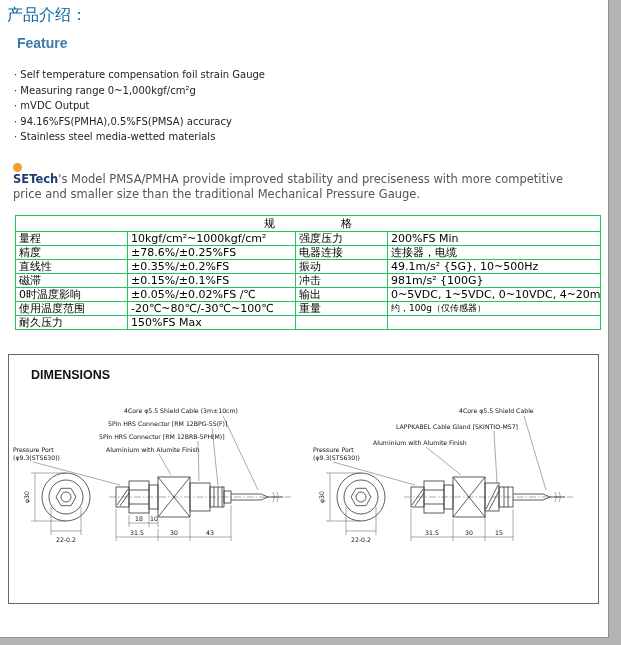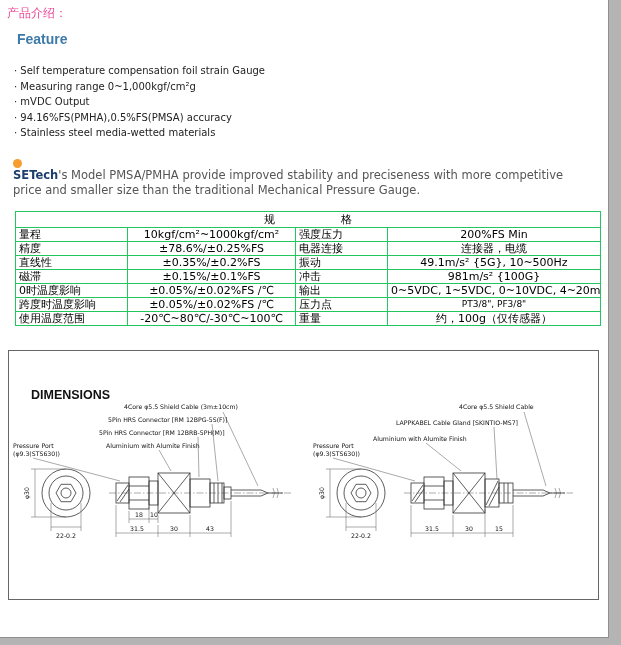--- a/index.html
+++ b/index.html
@@ -1,32 +1,32 @@
 <!DOCTYPE html>
 <html><head>
 <meta charset="utf-8">
 <style>
   html,body{margin:0;padding:0;}
   body{width:621px;height:645px;font-family:"DejaVu Sans","Liberation Sans",sans-serif;background:#fff;}
   .page{position:relative;width:621px;height:645px;background:#b4b4b4;overflow:hidden;}
   .content{position:absolute;left:0;top:0;width:609px;height:638px;background:#fff;border-right:1px solid #8f8f8f;border-bottom:1px solid #8f8f8f;box-sizing:border-box;overflow:hidden;}
-  .page-title{padding:5px 12px 0 7px;font-size:12px;color:#ec4899;}
+  .page-title{padding:5px 12px 0 7px;font-size:16px;color:#0369a1;}
   .feature-heading{margin:9px 0 16px 17px;font-size:14px;font-weight:bold;color:#3d7aa8;font-family:"Liberation Sans",sans-serif;}
   .feature-list{margin:7px 0 0 14px;font-size:10px;color:#222;}
   .feature-item{line-height:15.5px;}
   .note{display:flex;margin:15px 28px 0 13px;font-size:11.5px;color:#555;line-height:15px;flex-direction:column;}
   .note-bullet{flex:0 0 auto;width:9px;height:9px;border-radius:50%;background:#f59d31;margin:3px 5px 0 0;}
   .brand{font-weight:bold;color:#1d3e6e;}
   table.spec{margin:13px 0 0 15px;border-collapse:collapse;width:585px;font-size:11px;color:#000;table-layout:fixed;}
   table.spec th,table.spec td{border:1px solid #22c55e;padding:0 3px;height:13px;line-height:13px;font-weight:normal;overflow:hidden;white-space:nowrap;}
   table.spec th{text-align:center;height:15px;}
-  td.val{text-align:center;}
+  td.val{}
   table.spec tr:nth-child(7) td:nth-child(4){font-size:9px;}
   .dim-box{position:relative;margin:24px 0 0 8px;width:591px;height:250px;border:1px solid #666;box-sizing:border-box;background:#fff;}
-  .dim-heading{position:absolute;left:22px;top:13px;font-size:12.5px;font-weight:bold;color:#111;font-family:"Liberation Sans",sans-serif;margin-top:24px;}
+  .dim-heading{position:absolute;left:22px;top:13px;font-size:12.5px;font-weight:bold;color:#111;font-family:"Liberation Sans",sans-serif;}
   .drawings{position:absolute;left:2px;top:40px;display:flex;}
   .drawing text{font-size:6.2px;fill:#111;}
   .s{fill:none;stroke:#333;stroke-width:0.8;}
   .thin{fill:none;stroke:#555;stroke-width:0.5;}
 </style>
 </head>
 <body>
 
 <div class="page">
   <div class="content">
@@ -83,30 +83,30 @@
         <td>冲击</td>
         <td class="val">981m/s² {100G}</td>
       </tr>
       <tr>
         <td>0时温度影响</td>
         <td class="val">±0.05%/±0.02%FS /℃</td>
         <td>输出</td>
         <td class="val">0~5VDC, 1~5VDC, 0~10VDC, 4~20mA, (2电线)</td>
       </tr>
       <tr>
-        <td>跨度时温度影响</td>
-        <td class="val">±0.05%/±0.02%FS /℃</td>
-        <td>压力点</td>
-        <td class="val">PT3/8", PF3/8"</td>
-      </tr>
-      <tr>
         <td>使用温度范围</td>
         <td class="val">-20℃~80℃/-30℃~100℃</td>
         <td>重量</td>
         <td class="val">约，100g（仅传感器）</td>
+      </tr>
+      <tr>
+        <td>耐久压力</td>
+        <td class="val">150%FS Max</td>
+        <td></td>
+        <td class="val"></td>
       </tr>
     </tbody>
       </table>
 
     <div class="dim-box">
       <div class="dim-heading">DIMENSIONS</div>
       <div class="drawings">
 
         <svg class="drawing" width="300" height="205" viewBox="0 0 300 205">
           <g>

